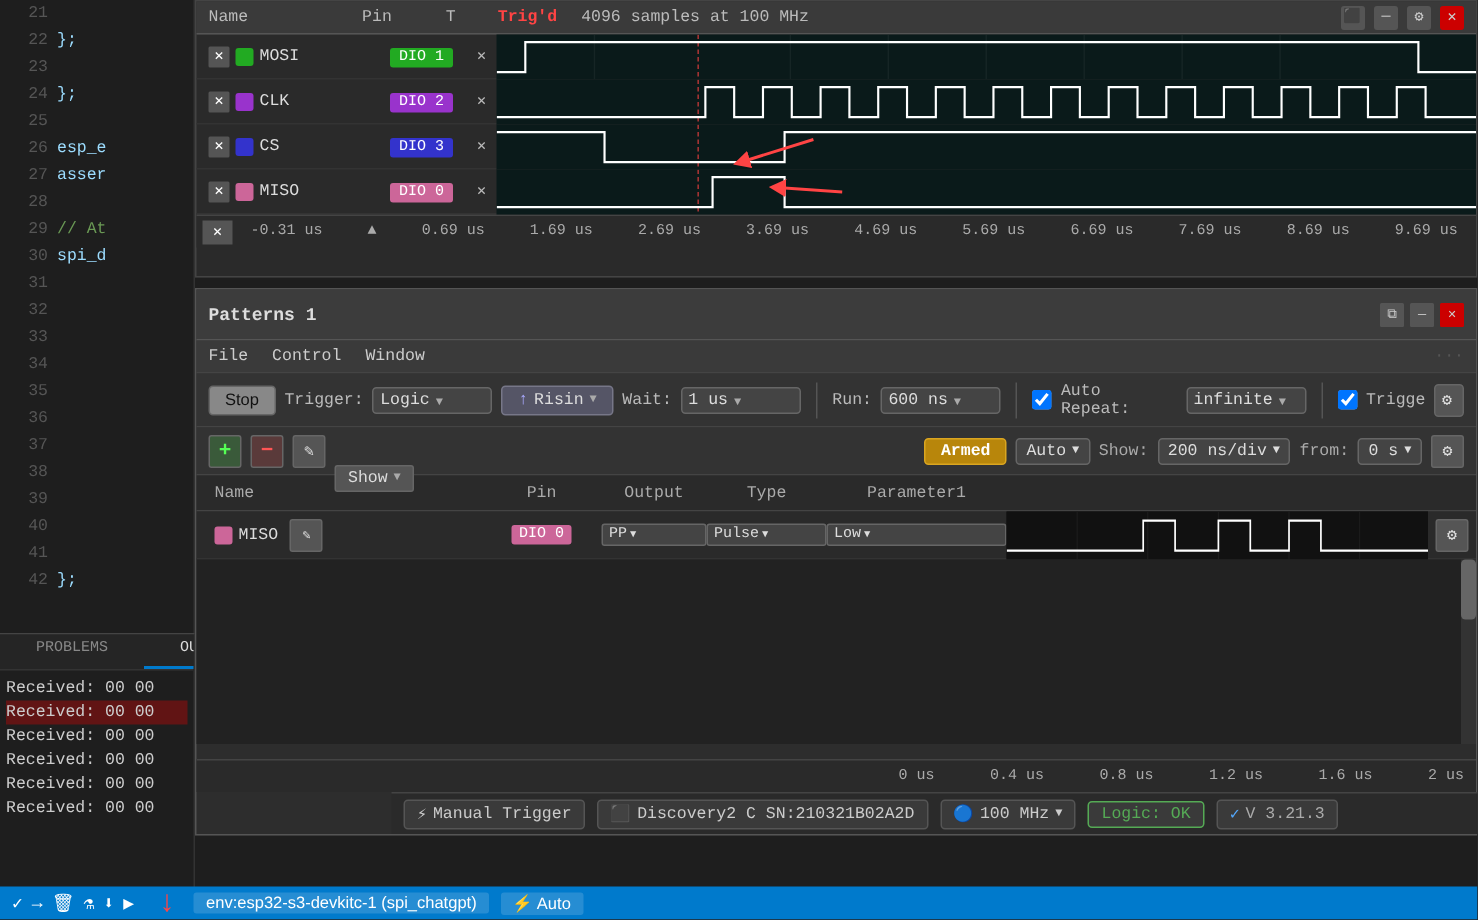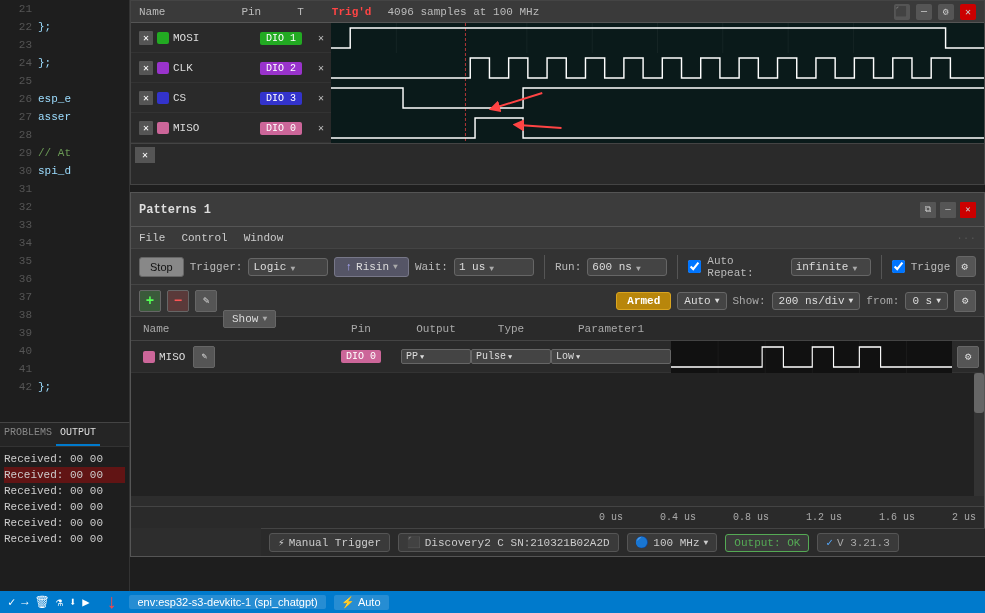--- a/index.html
+++ b/index.html
@@ -456,21 +456,21 @@
       border-right: 1px solid #333;
       overflow: hidden;
     }
     .terminal-tabs {
       display: flex;
       height: 24px;
       background: #252525;
       border-bottom: 1px solid #333;
     }
     .term-tab {
-      padding: 4px 4px;
+      padding: 4px 24px;
       font-size: 10px;
       color: #888;
       cursor: pointer;
     }
     .term-tab.active {
       color: #ddd;
       border-bottom: 2px solid #007acc;
     }
     .terminal-content {
       padding: 4px;
@@ -625,20 +625,34 @@
           <marker id="arrowhead2" markerWidth="6" markerHeight="6" refX="3" refY="3" orient="auto">
             <path d="M0,0 L6,3 L0,6 Z" fill="#ff4444"></path>
           </marker>
         </defs>
       </svg>
     </div>
   </div>
 
   <div class="time-axis">
     <div class="time-axis-close">✕</div>
+    <div class="time-markers">
+      <span class="time-mark">-0.31 us</span>
+      <span class="time-mark">▲</span>
+      <span class="time-mark">0.69 us</span>
+      <span class="time-mark">1.69 us</span>
+      <span class="time-mark">2.69 us</span>
+      <span class="time-mark">3.69 us</span>
+      <span class="time-mark">4.69 us</span>
+      <span class="time-mark">5.69 us</span>
+      <span class="time-mark">6.69 us</span>
+      <span class="time-mark">7.69 us</span>
+      <span class="time-mark">8.69 us</span>
+      <span class="time-mark">9.69 us</span>
+    </div>
   </div>
 </div>
 
 <div class="code-panel">
   <div class="code-line">
       <span class="line-num">21</span>
     </div>
   <div class="code-line">
       <span class="line-num">22</span>
       <span class="code-text">};</span>
@@ -892,21 +906,21 @@
     <div class="pst-item">
       <span>⬛</span>
       <span>Discovery2 C SN:210321B02A2D</span>
     </div>
     <div class="pst-item">
       <span>🔵</span>
       <span>100 MHz</span>
       <span style="font-size:8px">▼</span>
     </div>
     <div class="pst-item pst-ok">
-      <span>Output: OK</span>
+      <span>Logic: OK</span>
     </div>
     <div class="pst-item">
       <span style="color:#5af">✓</span>
       <span class="pst-version">V 3.21.3</span>
     </div>
   </div>
 </div>
 
 <div class="status-bar">
   <div class="status-icons">

